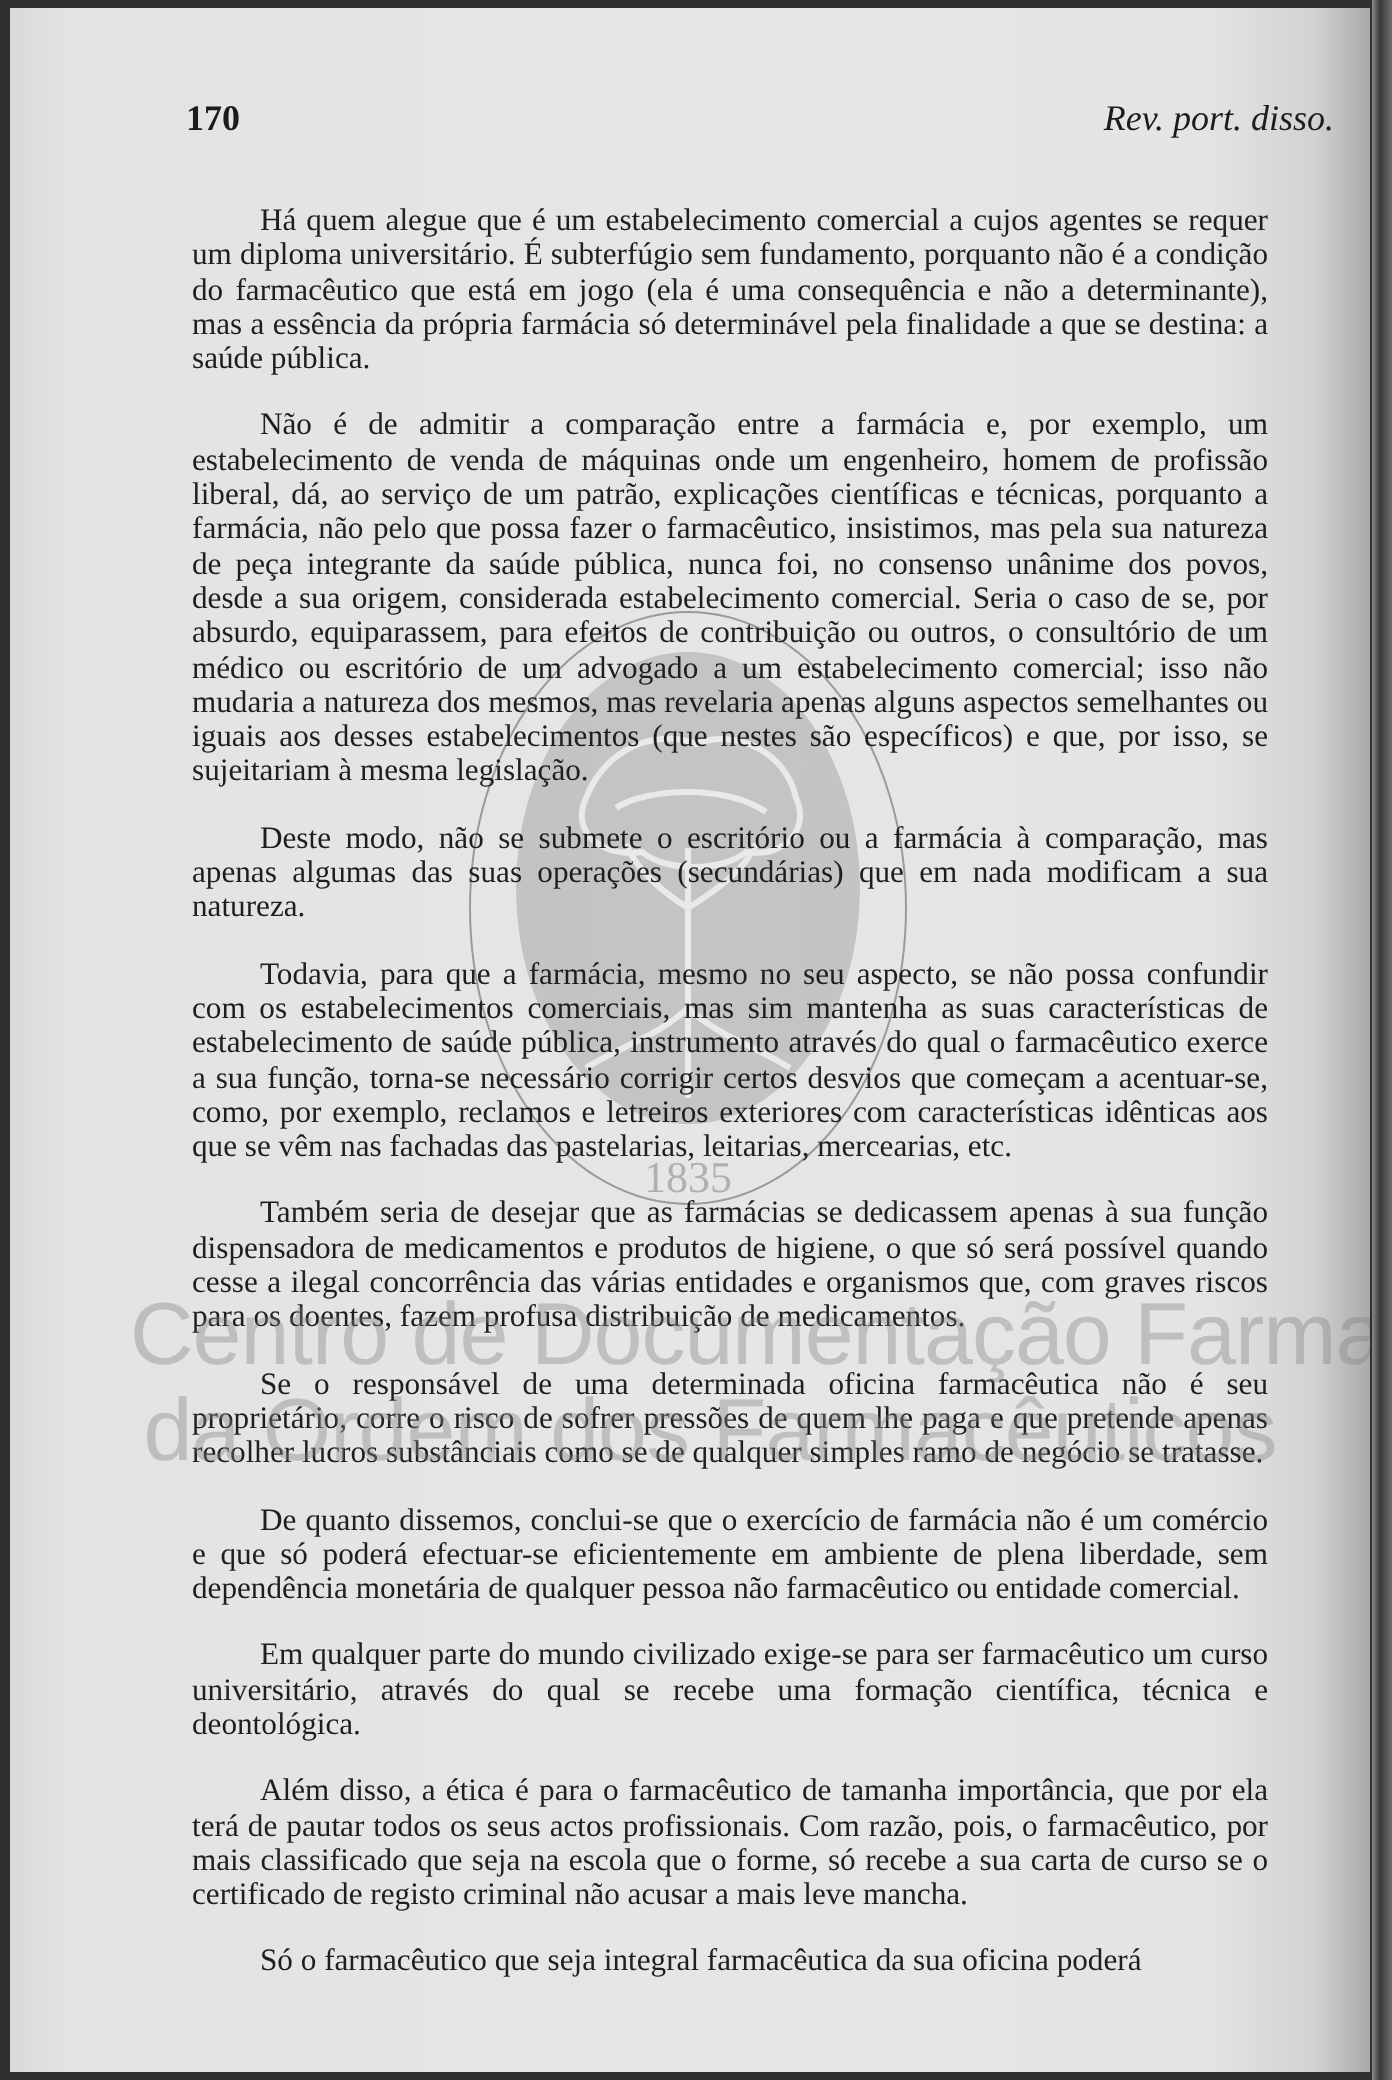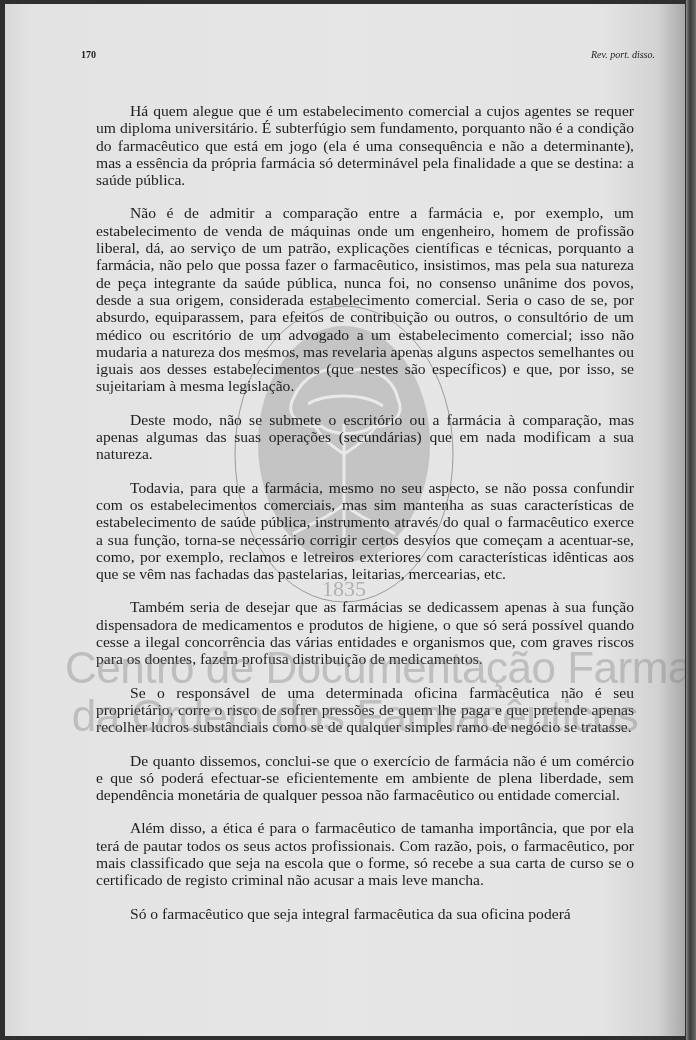--- a/index.html
+++ b/index.html
@@ -22,26 +22,26 @@
     .spine {
       position: absolute;
       right: 0;
       top: 0;
       width: 10px;
       height: 1040px;
       background: linear-gradient(90deg, #8a8a8a 0%, #3a3a3a 40%, #6d6d6d 100%);
     }
     .header {
       position: absolute;
-      left: 76px;
+      left: 88px;
       top: 45px;
       width: 574px;
       height: 20px;
       font-family: "Liberation Serif", serif;
-      font-size: 10px;
+      font-size: 18px;
       color: #1c1c1c;
     }
     .page-number {
       position: absolute;
       left: 0;
       top: 0;
       font-weight: bold;
     }
     .running-head {
       position: absolute;
@@ -119,20 +119,21 @@
   </svg>
 
   <div class="body-text">
     <p>Há quem alegue que é um estabelecimento comercial a cujos agentes se requer um diploma universitário. É subterfúgio sem fundamento, porquanto não é a condição do farmacêutico que está em jogo (ela é uma consequência e não a determinante), mas a essência da própria farmácia só determinável pela finalidade a que se destina: a saúde pública.</p>
     <p>Não é de admitir a comparação entre a farmácia e, por exemplo, um estabelecimento de venda de máquinas onde um engenheiro, homem de profissão liberal, dá, ao serviço de um patrão, explicações científicas e técnicas, porquanto a farmácia, não pelo que possa fazer o farmacêutico, insistimos, mas pela sua natureza de peça integrante da saúde pública, nunca foi, no consenso unânime dos povos, desde a sua origem, considerada estabelecimento comercial. Seria o caso de se, por absurdo, equiparassem, para efeitos de contribuição ou outros, o consultório de um médico ou escritório de um advogado a um estabelecimento comercial; isso não mudaria a natureza dos mesmos, mas revelaria apenas alguns aspectos semelhantes ou iguais aos desses estabelecimentos (que nestes são específicos) e que, por isso, se sujeitariam à mesma legislação.</p>
     <p>Deste modo, não se submete o escritório ou a farmácia à comparação, mas apenas algumas das suas operações (secundárias) que em nada modificam a sua natureza.</p>
     <p>Todavia, para que a farmácia, mesmo no seu aspecto, se não possa confundir com os estabelecimentos comerciais, mas sim mantenha as suas características de estabelecimento de saúde pública, instrumento através do qual o farmacêutico exerce a sua função, torna-se necessário corrigir certos desvios que começam a acentuar-se, como, por exemplo, reclamos e letreiros exteriores com características idênticas aos que se vêm nas fachadas das pastelarias, leitarias, mercearias, etc.</p>
     <p>Também seria de desejar que as farmácias se dedicassem apenas à sua função dispensadora de medicamentos e produtos de higiene, o que só será possível quando cesse a ilegal concorrência das várias entidades e organismos que, com graves riscos para os doentes, fazem profusa distribuição de medicamentos.</p>
     <p>Se o responsável de uma determinada oficina farmacêutica não é seu proprietário, corre o risco de sofrer pressões de quem lhe paga e que pretende apenas recolher lucros substânciais como se de qualquer simples ramo de negócio se tratasse.</p>
     <p>De quanto dissemos, conclui-se que o exercício de farmácia não é um comércio e que só poderá efectuar-se eficientemente em ambiente de plena liberdade, sem dependência monetária de qualquer pessoa não farmacêutico ou entidade comercial.</p>
+    <p>Em qualquer parte do mundo civilizado exige-se para ser farmacêutico um curso universitário, através do qual se recebe uma formação científica, técnica e deontológica.</p>
     <p>Além disso, a ética é para o farmacêutico de tamanha importância, que por ela terá de pautar todos os seus actos profissionais. Com razão, pois, o farmacêutico, por mais classificado que seja na escola que o forme, só recebe a sua carta de curso se o certificado de registo criminal não acusar a mais leve mancha.</p>
     <p>Só o farmacêutico que seja integral farmacêutica da sua oficina poderá</p>
   </div>
 
   <div class="watermark-text">
     <span>Centro de Documentação Farmacêutica</span>
     <span class="line2">da Ordem dos Farmacêuticos</span>
   </div>
 
 </div>

